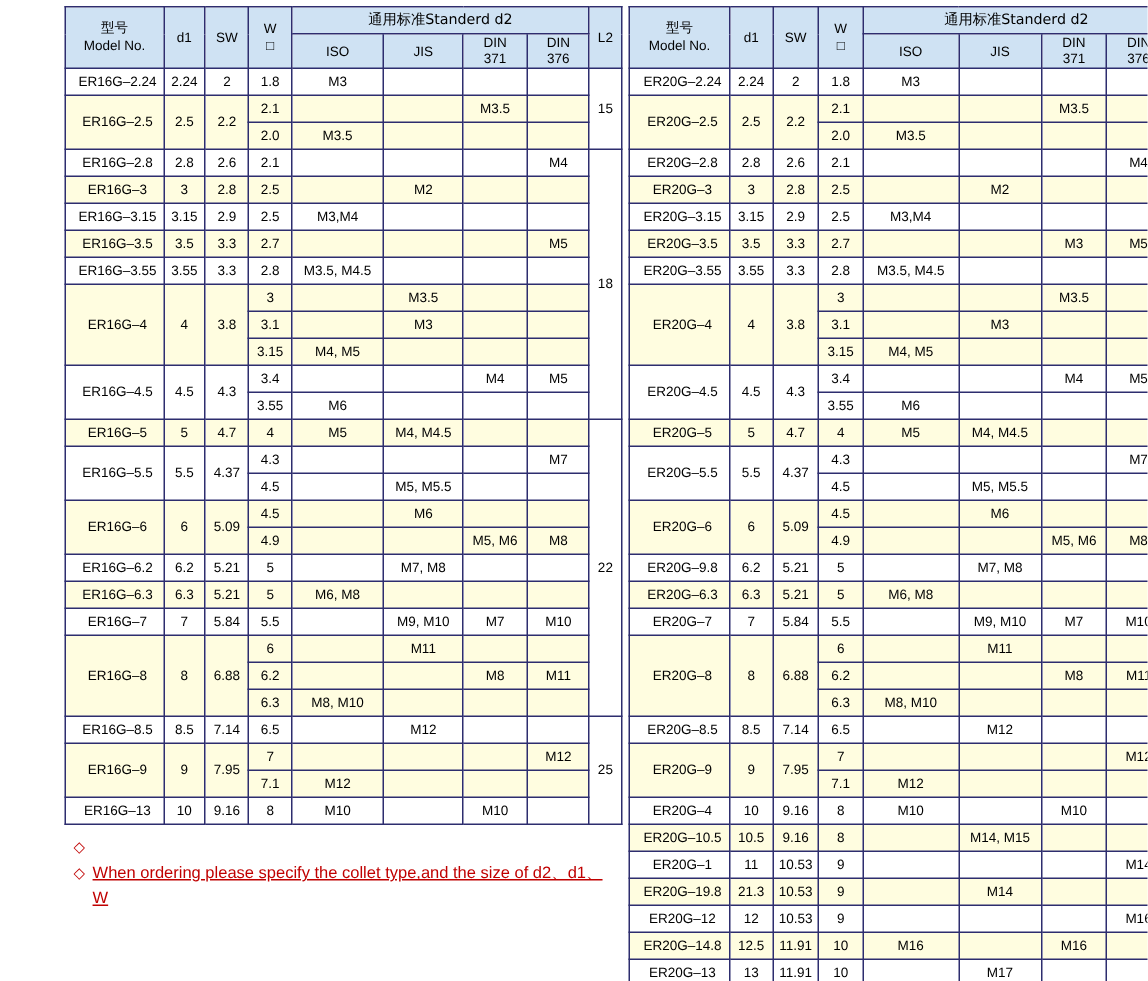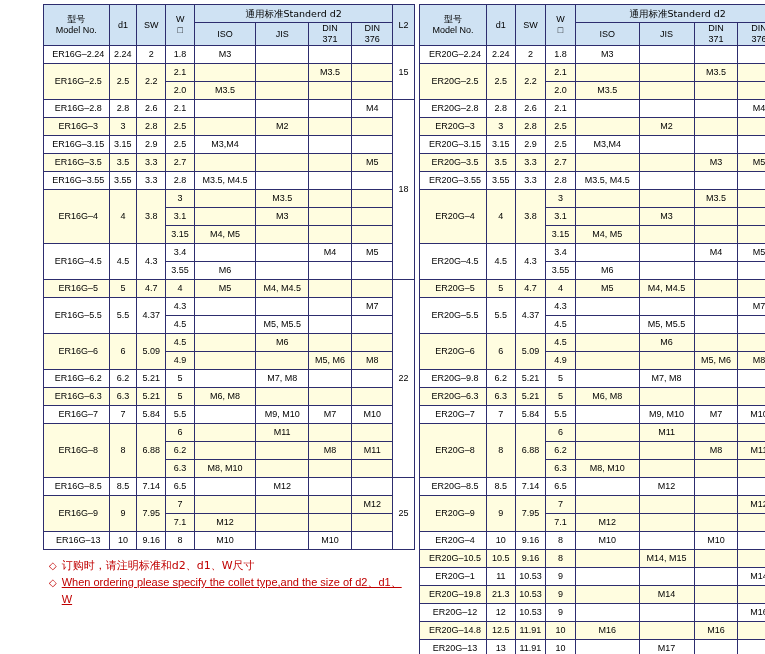--- a/index.html
+++ b/index.html
@@ -346,21 +346,20 @@
               <td class=""></td>
               <td class="">M10</td>
               <td class=""></td>
             </tr>
           </tbody>
       </table>
 
       <div class="notes">
         <div class="line">
           <span class="dia">◇</span>
-          <span class="txt cjk">订购时，请注明标准和d2、d1、W尺寸</span>
         </div>
         <div class="line">
           <span class="dia">◇</span>
           <span class="txt note-wrap">When ordering please specify the collet type,and the size of d2、d1、W</span>
         </div>
       </div>
     </div>
 
     <div>
       <table class="t20">

